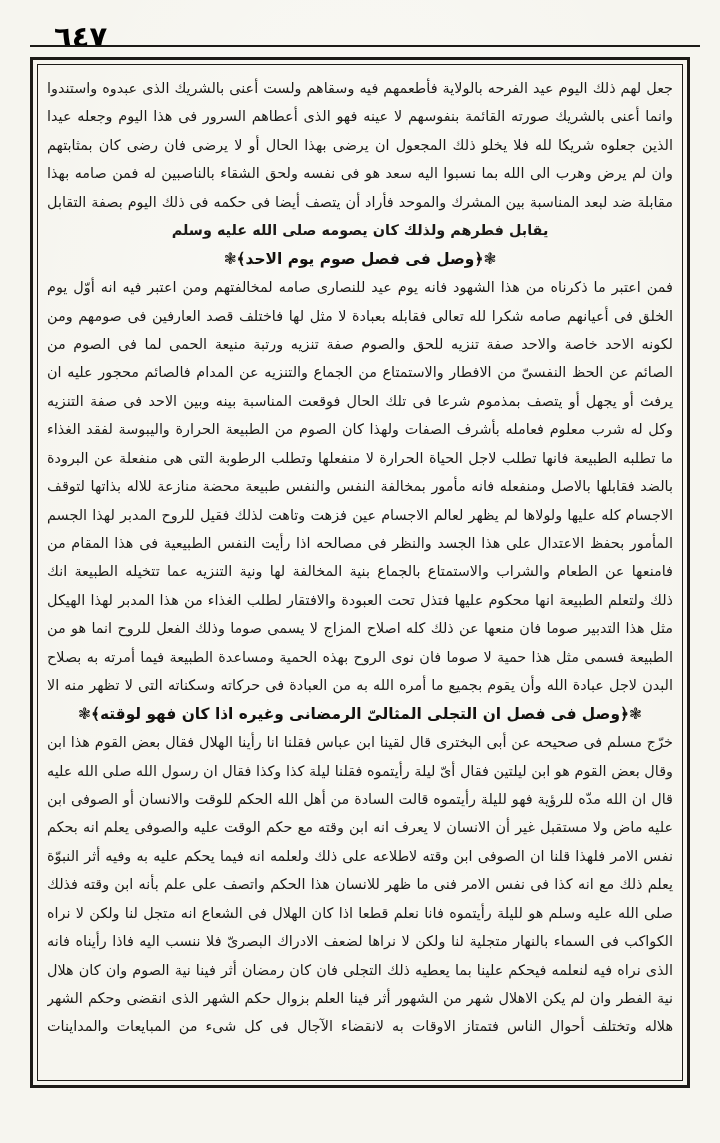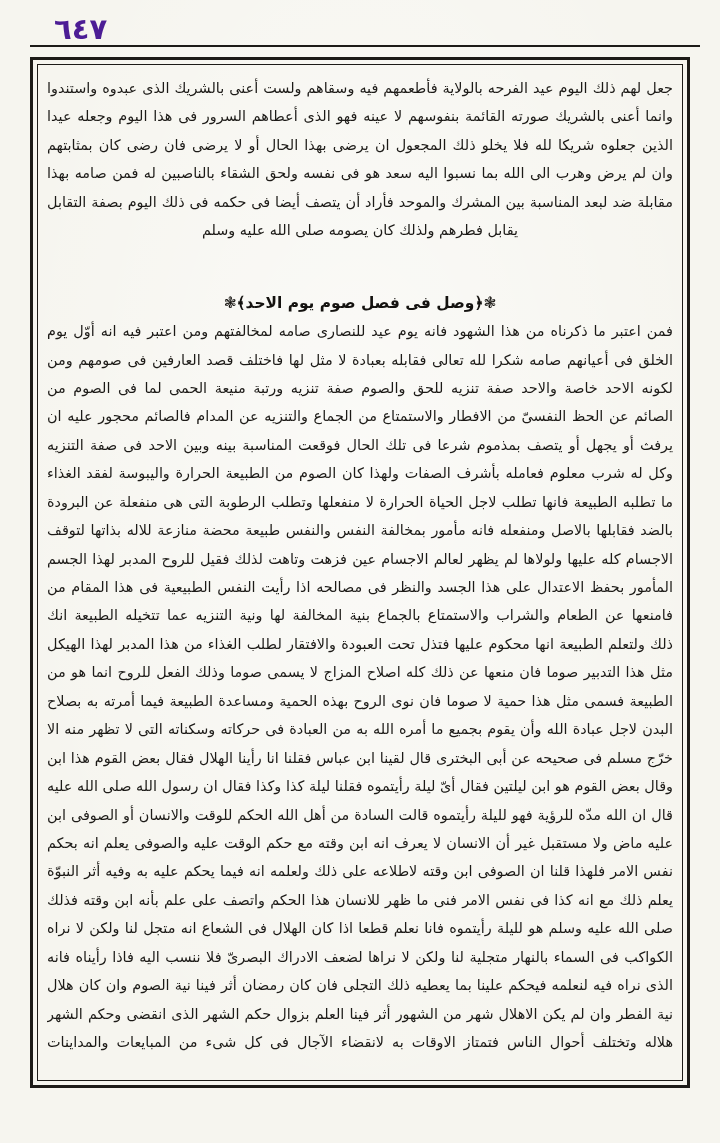--- a/index.html
+++ b/index.html
@@ -9,23 +9,23 @@
     font-family:"DejaVu Sans",sans-serif;
     color:#1c1a17;
   }
   .scan-paper{
     position:absolute;inset:0;
     background:
       radial-gradient(ellipse at 50% 40%, rgba(255,255,255,.55), rgba(0,0,0,0) 70%),
       #f6f5ef;
   }
   .page-number{
-    position:absolute;top:12px;left:54px;
+    position:absolute;top:20px;left:54px;
     font-size:29px;font-weight:bold;letter-spacing:3px;
-    color:#4c1d95;
+    color:#000000;
   }
   .top-rule{
     position:absolute;top:45px;left:30px;width:670px;height:2.4px;
     background:#1d1b18;
   }
   .frame-outer{
     position:absolute;left:30px;top:57px;width:660px;height:1031px;
     border:3px solid #1d1b18;box-sizing:border-box;
   }
   .frame-inner{
@@ -36,24 +36,24 @@
     position:absolute;left:47px;top:74px;width:626px;
     direction:rtl;unicode-bidi:isolate;
   }
   .line{
     height:28.45px;line-height:28.45px;
     font-size:14.4px;
     text-align:justify;text-align-last:justify;
     overflow:hidden;
     letter-spacing:0px;
   }
-  .line.center{text-align:center;text-align-last:center;}
+  .line.center{text-align:center;text-align-last:center;font-weight:bold;}
   .line.heading{
     text-align:center;text-align-last:center;
-    font-weight:bold;font-size:15.4px;color:#14120f;margin-top:44px;
+    font-weight:bold;font-size:15.4px;color:#14120f;
   }
 </style>
 </head>
 <body>
 
 <div class="scan-paper"></div>
 
 <div class="page-number">٦٤٧</div>
 <div class="top-rule"></div>
 
@@ -81,20 +81,21 @@
   <div class="line">ما تطلبه الطبيعة فانها تطلب لاجل الحياة الحرارة لا منفعلها وتطلب الرطوبة التى هى منفعلة عن البرودة فقابلها الصائم</div>
   <div class="line">بالضد فقابلها بالاصل ومنفعله فانه مأمور بمخالفة النفس والنفس طبيعة محضة منازعة للاله بذاتها لتوقف وجود عالم</div>
   <div class="line">الاجسام كله عليها ولولاها لم يظهر لعالم الاجسام عين فزهت وتاهت لذلك فقيل للروح المدبر لهذا الجسم العنصرىّ</div>
   <div class="line">المأمور بحفظ الاعتدال على هذا الجسد والنظر فى مصالحه اذا رأيت النفس الطبيعية فى هذا المقام من الزهو والخيلاء</div>
   <div class="line">فامنعها عن الطعام والشراب والاستمتاع بالجماع بنية المخالفة لها ونية التنزيه عما تتخيله الطبيعة انك مفتقر اليها فى</div>
   <div class="line">ذلك ولتعلم الطبيعة انها محكوم عليها فتذل تحت العبودة والافتقار لطلب الغذاء من هذا المدبر لهذا الهيكل فسمى</div>
   <div class="line">مثل هذا التدبير صوما فان منعها عن ذلك كله اصلاح المزاج لا يسمى صوما وذلك الفعل للروح انما هو من تدبير</div>
   <div class="line">الطبيعة فسمى مثل هذا حمية لا صوما فان نوى الروح بهذه الحمية ومساعدة الطبيعة فيما أمرته به بصلاح مزاج هذا</div>
   <div class="line">البدن لاجل عبادة الله وأن يقوم بجميع ما أمره الله به من العبادة فى حركاته وسكناته التى لا تظهر منه الا بصلاح المزاج</div>
 
+  <div class="line heading">❃﴿وصل فى فصل ان التجلى المثالىّ الرمضانى وغيره اذا كان فهو لوقته﴾❃</div>
 
   <div class="line">خرّج مسلم فى صحيحه عن أبى البخترى قال لقينا ابن عباس فقلنا انا رأينا الهلال فقال بعض القوم هذا ابن ثلاث</div>
   <div class="line">وقال بعض القوم هو ابن ليلتين فقال أىّ ليلة رأيتموه فقلنا ليلة كذا وكذا فقال ان رسول الله صلى الله عليه وسلم</div>
   <div class="line">قال ان الله مدّه للرؤية فهو لليلة رأيتموه قالت السادة من أهل الله الحكم للوقت والانسان أو الصوفى ابن وقته لا يحكم</div>
   <div class="line">عليه ماض ولا مستقبل غير أن الانسان لا يعرف انه ابن وقته مع حكم الوقت عليه والصوفى يعلم انه بحكم وقته كذا هو فى</div>
   <div class="line">نفس الامر فلهذا قلنا ان الصوفى ابن وقته لاطلاعه على ذلك ولعلمه انه فيما يحكم عليه به وفيه أثر النبوّة وما كل انسان</div>
   <div class="line">يعلم ذلك مع انه كذا فى نفس الامر فنى ما ظهر للانسان هذا الحكم واتصف على علم بأنه ابن وقته فذلك معنى قوله</div>
   <div class="line">صلى الله عليه وسلم هو لليلة رأيتموه فانا نعلم قطعا اذا كان الهلال فى الشعاع انه متجل لنا ولكن لا نراه كما نعلم قطعا ان</div>
   <div class="line">الكواكب فى السماء بالنهار متجلية لنا ولكن لا نراها لضعف الادراك البصرىّ فلا ننسب اليه فاذا رأيناه فانه الوقت</div>
   <div class="line">الذى نراه فيه لنعلمه فيحكم علينا بما يعطيه ذلك التجلى فان كان رمضان أثر فينا نية الصوم وان كان هلال فطر أثر فينا</div>

